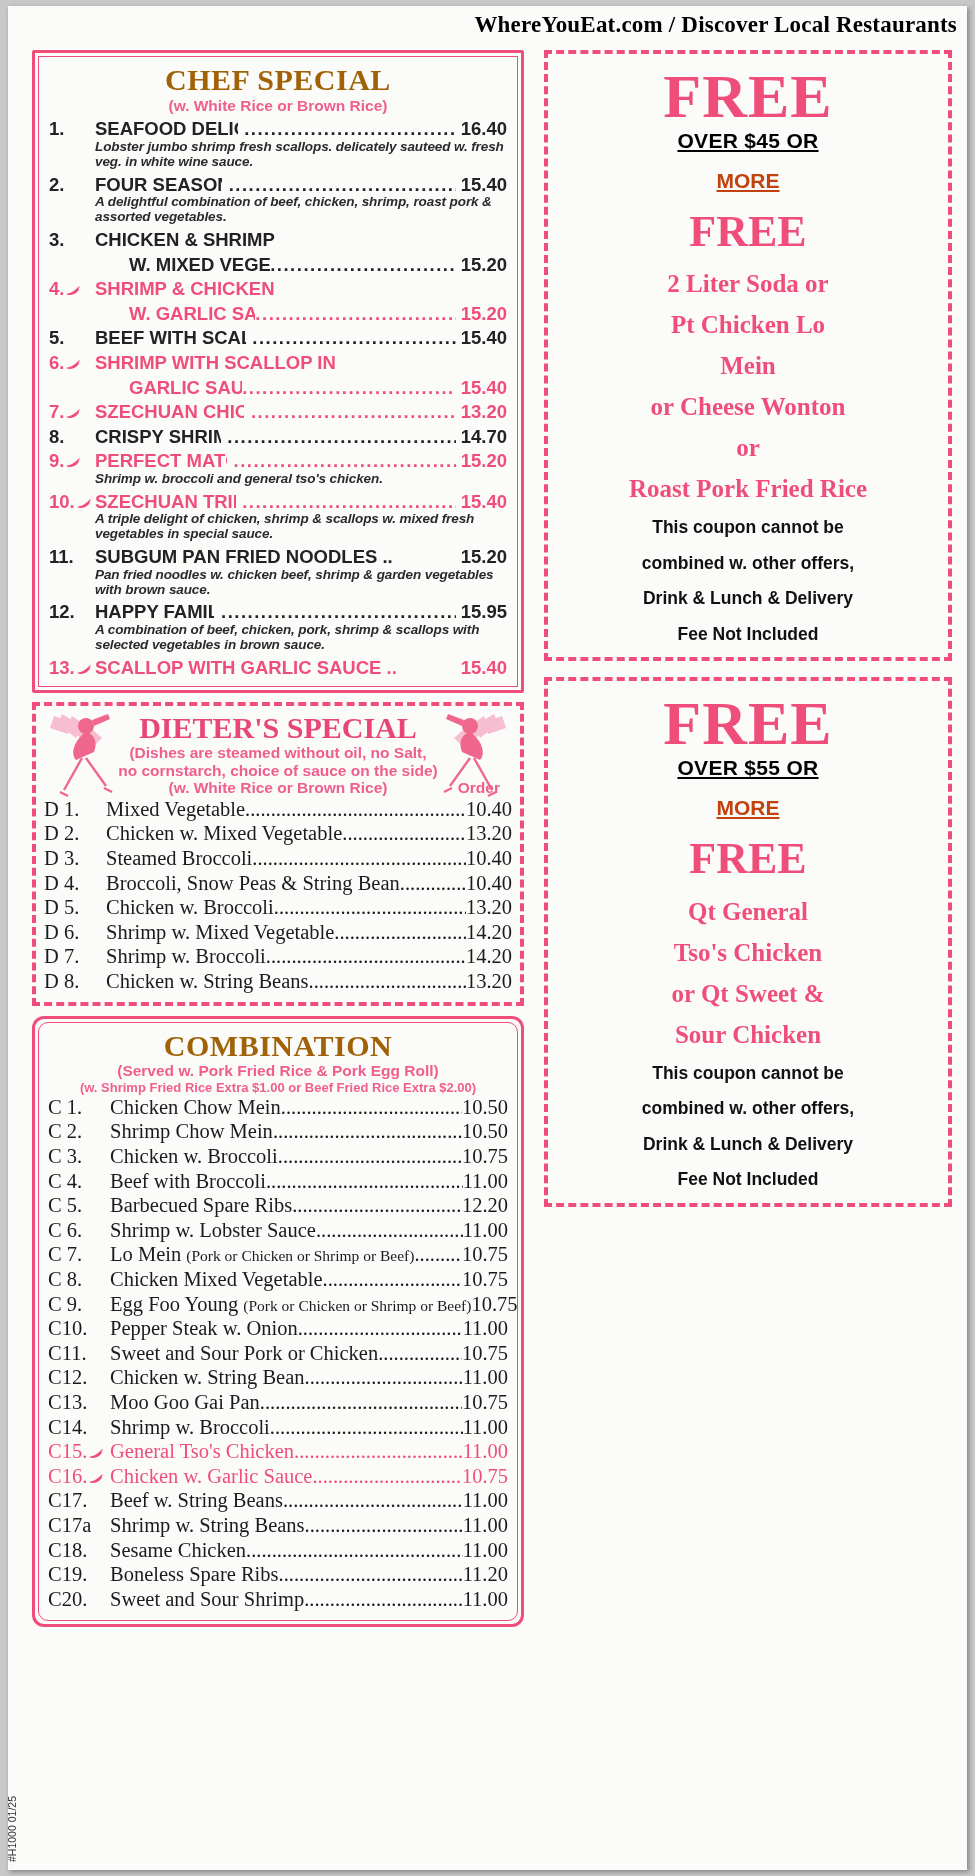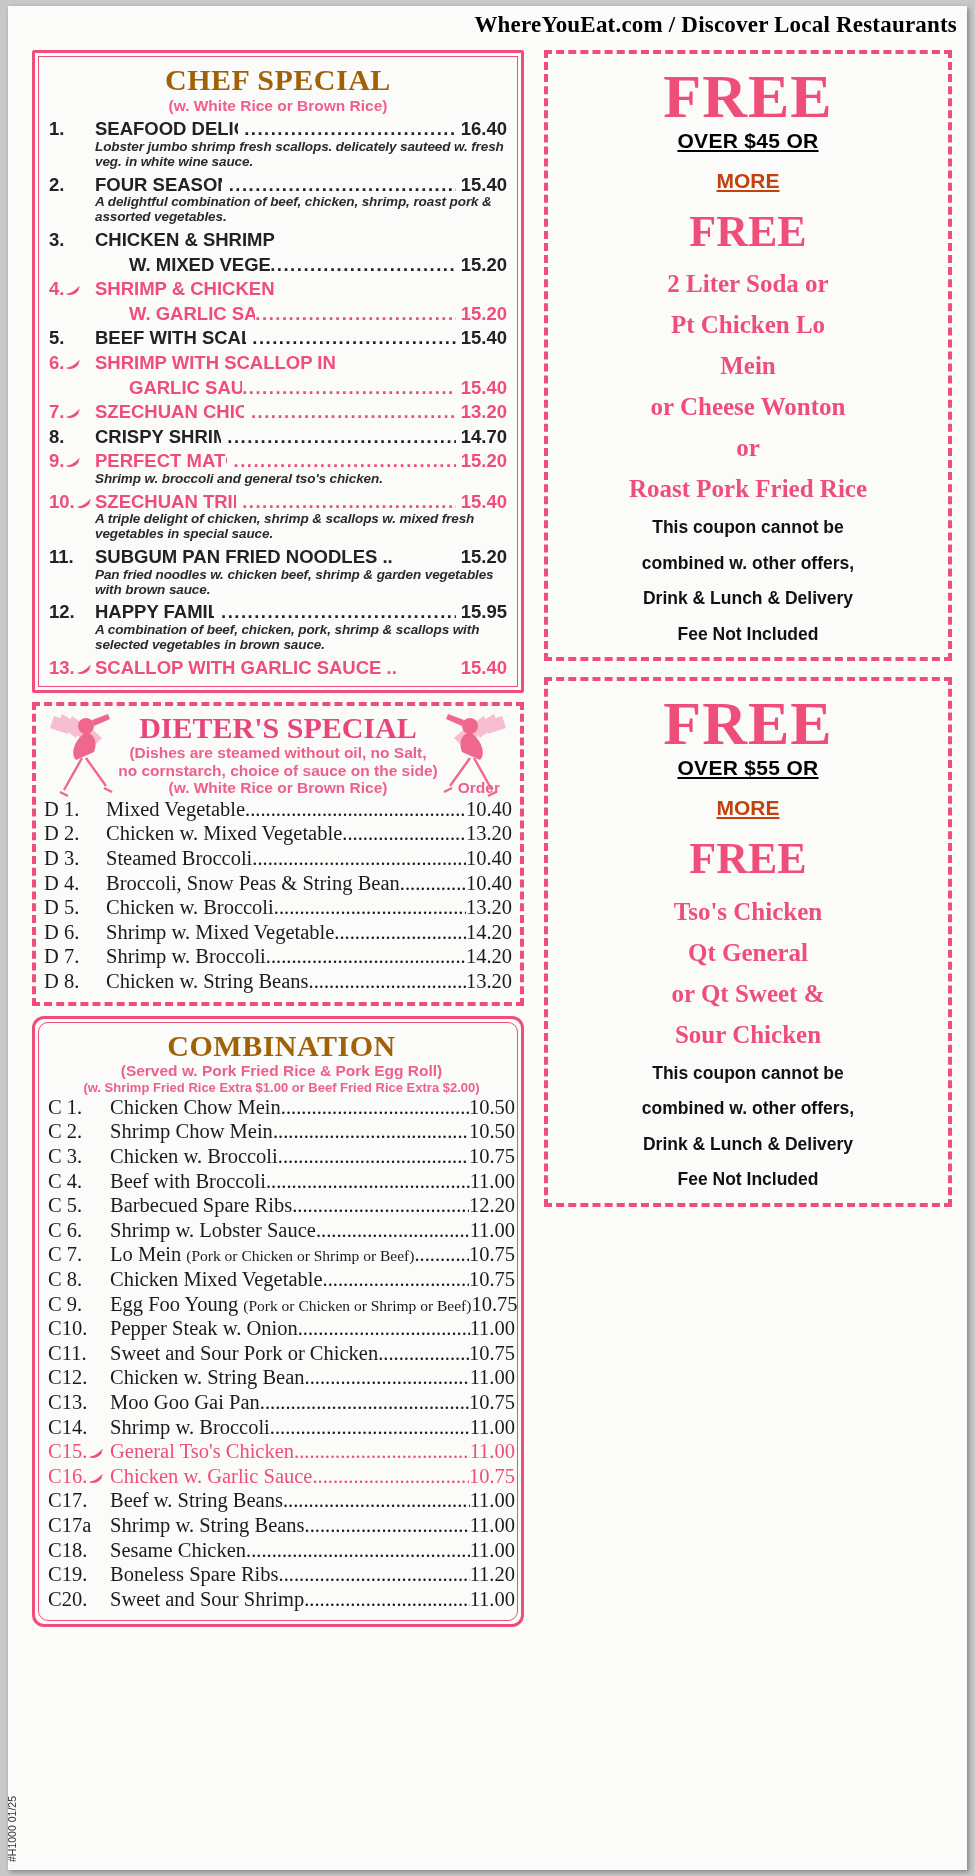--- a/index.html
+++ b/index.html
@@ -109,21 +109,21 @@
 
   
   .combo-box {
     margin-top: 10px;
     border: 3px solid #ef4e7b;
     border-radius: 12px;
     padding: 3px;
   }
   .combo-inner {
     border: 1.5px solid #ef4e7b; border-radius: 10px;
-    padding: 7px 2px 9px 9px;
+    padding: 7px 9px 9px 9px;
   }
   .combo-note {
     text-align: center; color: #ef5f8d;
     font-size: 13px; font-weight: bold; margin-top: 0px;
   }
   .serif-row.pink { color: #ef4e7b; }
 
   
   .coupon {
     border: 4px dashed #ef4e7b;
@@ -563,22 +563,22 @@
           <div class="cp-fine">This coupon cannot be</div>
           <div class="cp-fine">combined w. other offers,</div>
           <div class="cp-fine">Drink &amp; Lunch &amp; Delivery</div>
           <div class="cp-fine">Fee Not Included</div>
         </div>
         <div class="coupon">
           <div class="cp-free-big">FREE</div>
           <div class="cp-over">OVER $55 OR</div>
           <div class="cp-more">MORE</div>
           <div class="cp-free-mid">FREE</div>
+          <div class="cp-item">Qt General</div>
           <div class="cp-item">Tso's Chicken</div>
-          <div class="cp-item">Qt General</div>
           <div class="cp-item">or Qt Sweet &amp;</div>
           <div class="cp-item">Sour Chicken</div>
           <div class="cp-fine">This coupon cannot be</div>
           <div class="cp-fine">combined w. other offers,</div>
           <div class="cp-fine">Drink &amp; Lunch &amp; Delivery</div>
           <div class="cp-fine">Fee Not Included</div>
         </div>
       </div>
   </div>
 

